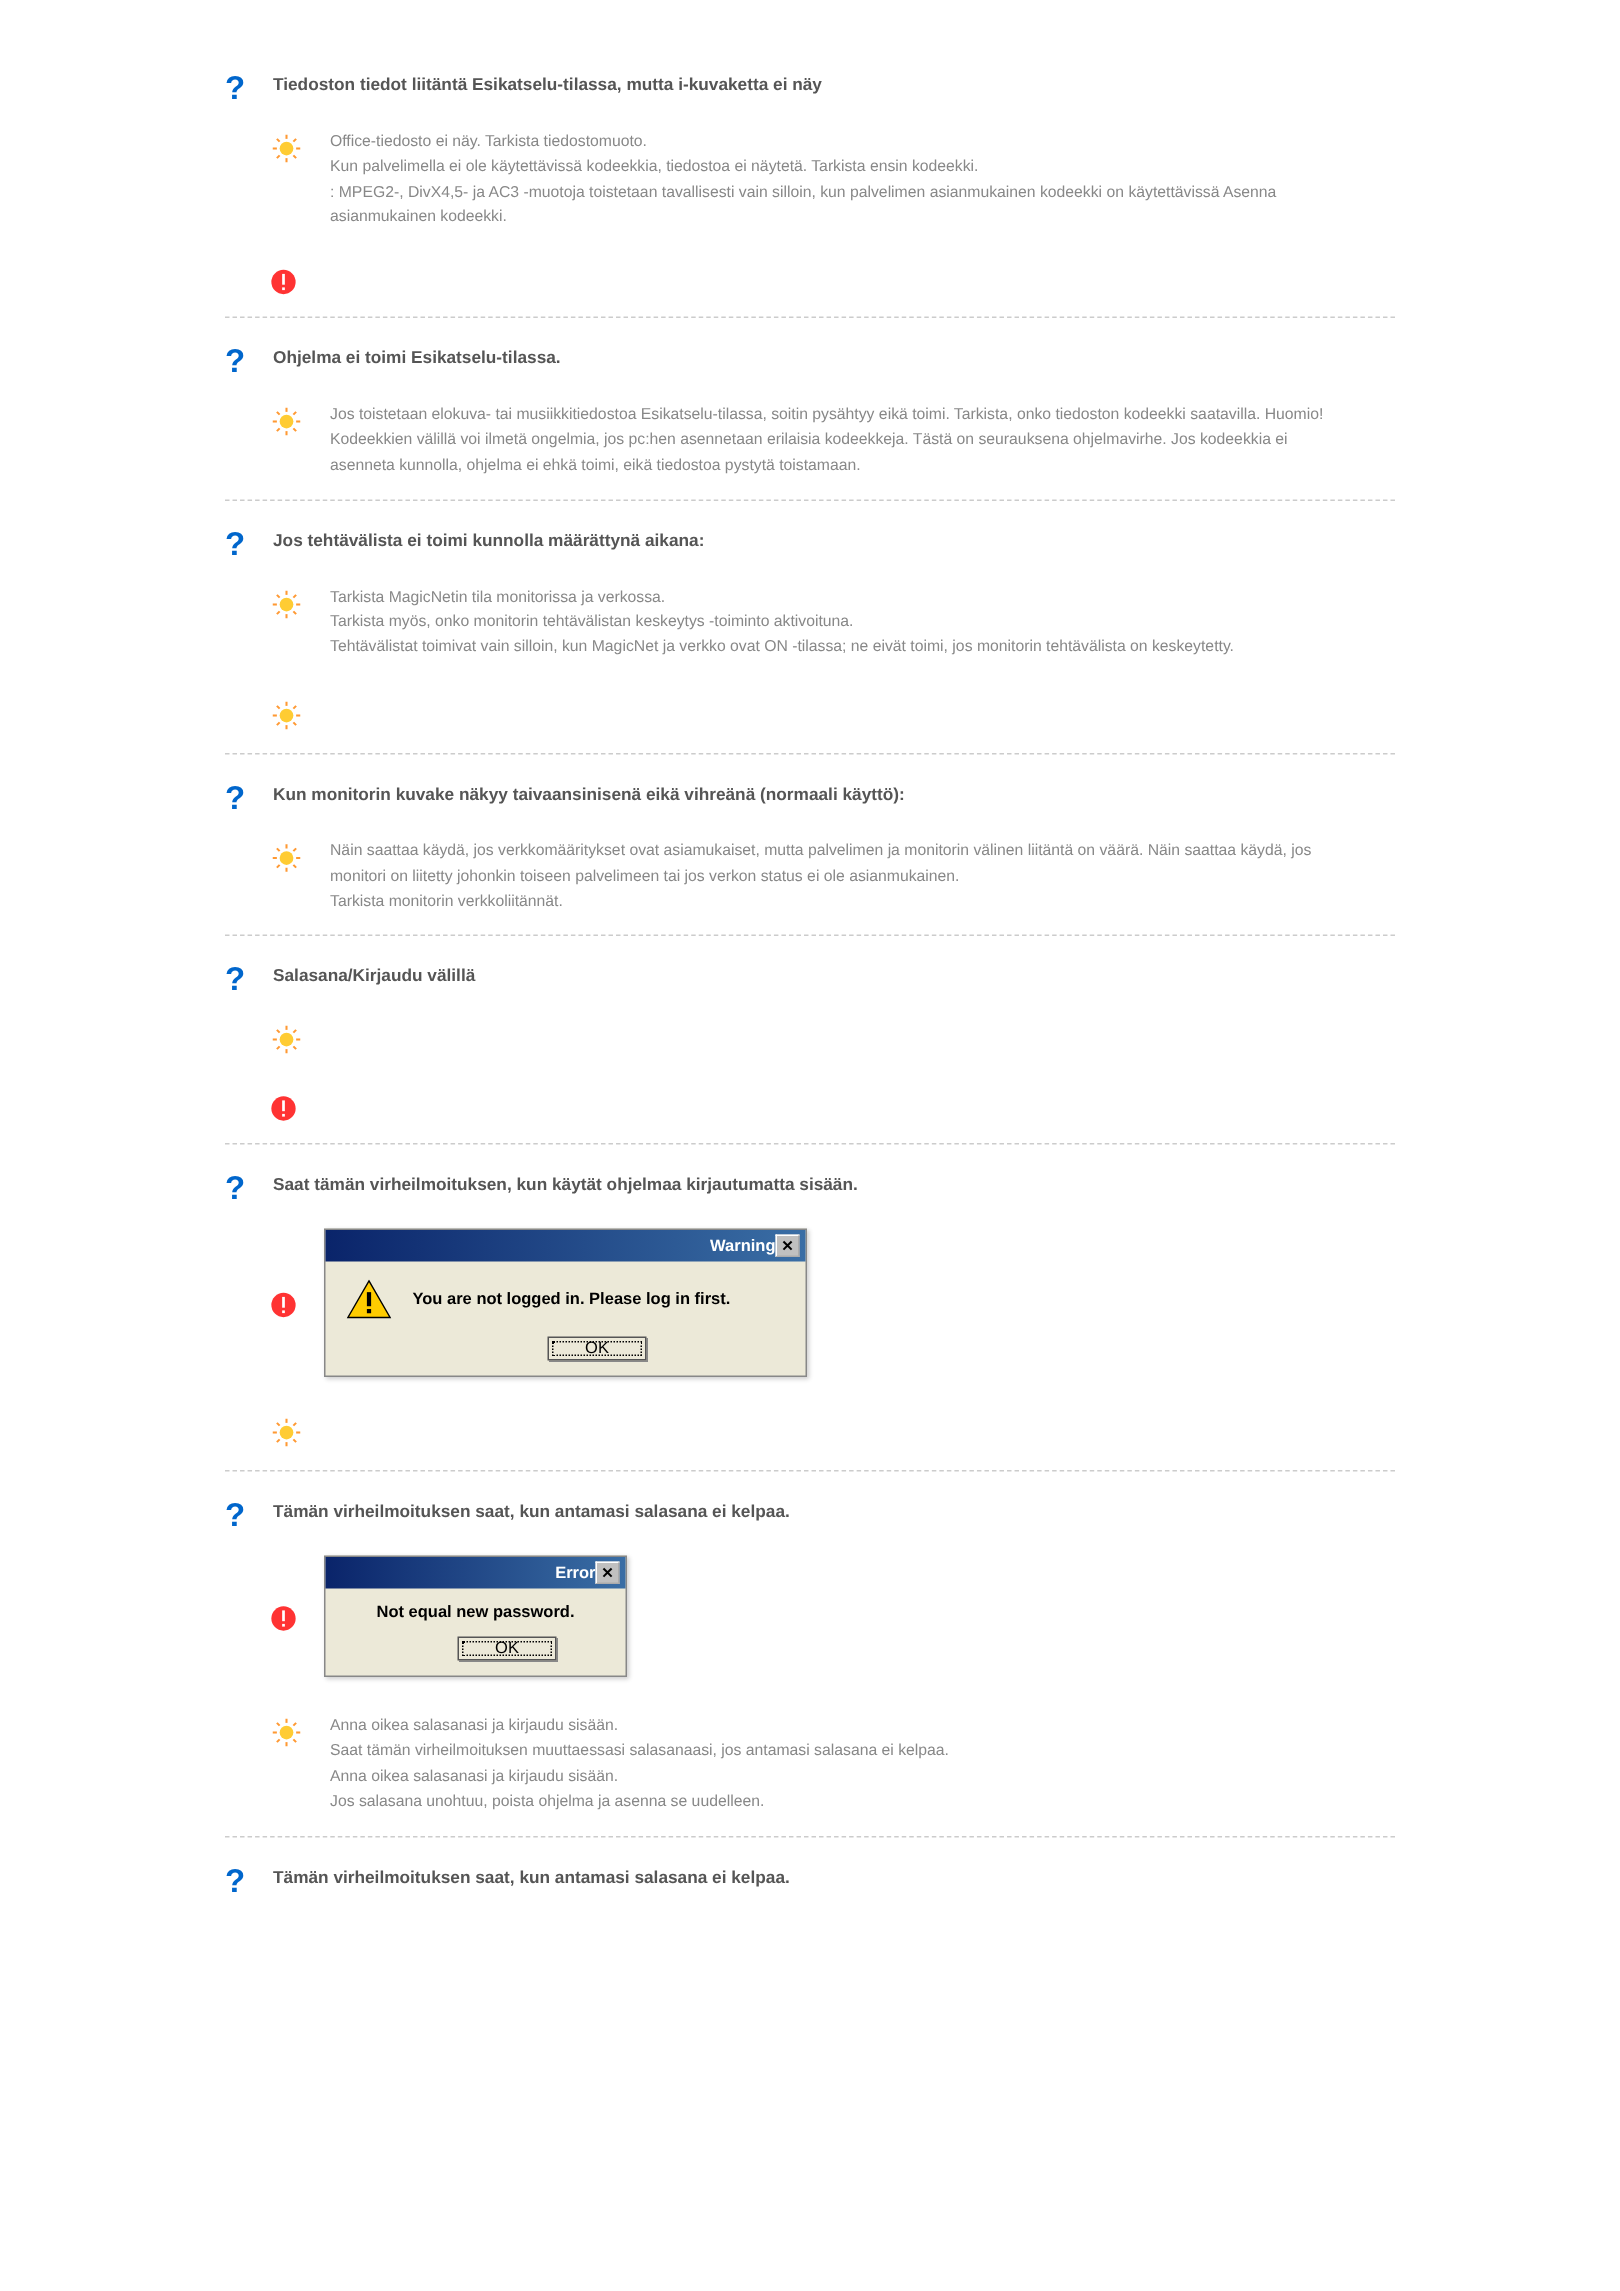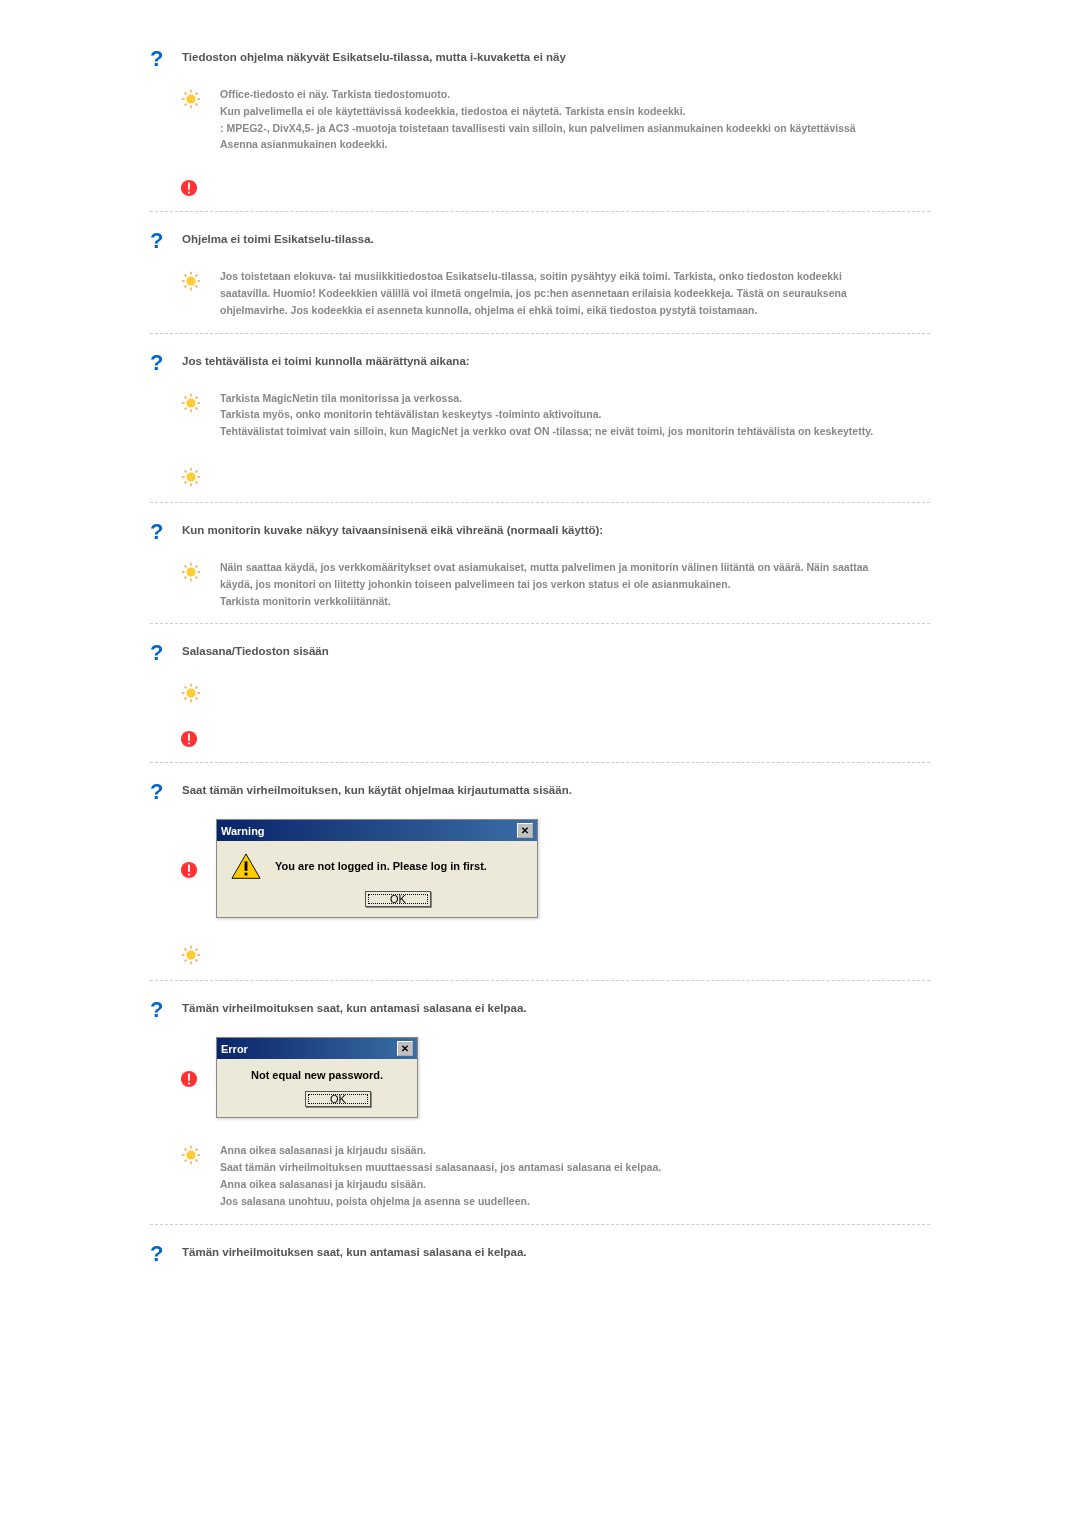--- a/index.html
+++ b/index.html
@@ -33,21 +33,20 @@
       color: #555;
       font-size: 11.5px;
       padding-top: 3px;
     }
     .entry {
       display: flex;
       align-items: flex-start;
       gap: 18px;
       padding: 10px 0 14px 30px;
       border-bottom: 1px dashed #ccc;
-      font-weight: bold;
     }
     .entry:last-child {
       
     }
     .entry-text {
       color: #888;
       line-height: 1.6;
       font-size: 10.5px;
       flex: 1;
       padding-right: 40px;
@@ -84,21 +83,21 @@
     }
     .dialog.small {
       width: 200px;
     }
     .dialog-titlebar {
       background: linear-gradient(to right, #0a246a, #3a6ea5);
       color: #fff;
       font-weight: bold;
       padding: 3px 4px;
       display: flex;
-      justify-content: space-between;
+      justify-content: flex-end;
       align-items: center;
       font-size: 11px;
     }
     .dialog-close {
       background: #c0c0c0;
       color: #000;
       width: 14px;
       height: 13px;
       display: flex;
       align-items: center;
@@ -140,21 +139,21 @@
     .no-border {
       border-bottom: none;
     }
   </style>
 </head>
 <body>
 
 <div class="section">
   <div class="section-header">
     <span class="q-icon">?</span>
-    <span class="section-title">Tiedoston ohjelma näkyvät Esikatselu-tilassa, mutta i-kuvaketta ei näy</span>
+    <span class="section-title">Tiedoston tiedot liitäntä Esikatselu-tilassa, mutta i-kuvaketta ei näy</span>
   </div>
   <div class="entry no-border">
     <span class="tip-icon">
       <svg viewBox="0 0 24 24">
           <circle cx="12" cy="12" r="5" fill="#ffcc33"></circle>
           <g stroke="#ff9933" stroke-width="1.5">
             <line x1="12" y1="2" x2="12" y2="5"></line>
             <line x1="12" y1="19" x2="12" y2="22"></line>
             <line x1="2" y1="12" x2="5" y2="12"></line>
             <line x1="19" y1="12" x2="22" y2="12"></line>
@@ -271,21 +270,21 @@
         </svg>
     </span>
     <div class="entry-text" style="white-space:pre-line">Näin saattaa käydä, jos verkkomääritykset ovat asiamukaiset, mutta palvelimen ja monitorin välinen liitäntä on väärä. Näin saattaa käydä, jos monitori on liitetty johonkin toiseen palvelimeen tai jos verkon status ei ole asianmukainen.
 Tarkista monitorin verkkoliitännät.</div>
   </div>
 </div>
 
 <div class="section">
   <div class="section-header">
     <span class="q-icon">?</span>
-    <span class="section-title">Salasana/Tiedoston sisään</span>
+    <span class="section-title">Salasana/Kirjaudu välillä</span>
   </div>
   <div class="entry no-border">
     <span class="tip-icon">
       <svg viewBox="0 0 24 24">
           <circle cx="12" cy="12" r="5" fill="#ffcc33"></circle>
           <g stroke="#ff9933" stroke-width="1.5">
             <line x1="12" y1="2" x2="12" y2="5"></line>
             <line x1="12" y1="19" x2="12" y2="22"></line>
             <line x1="2" y1="12" x2="5" y2="12"></line>
             <line x1="19" y1="12" x2="22" y2="12"></line>

